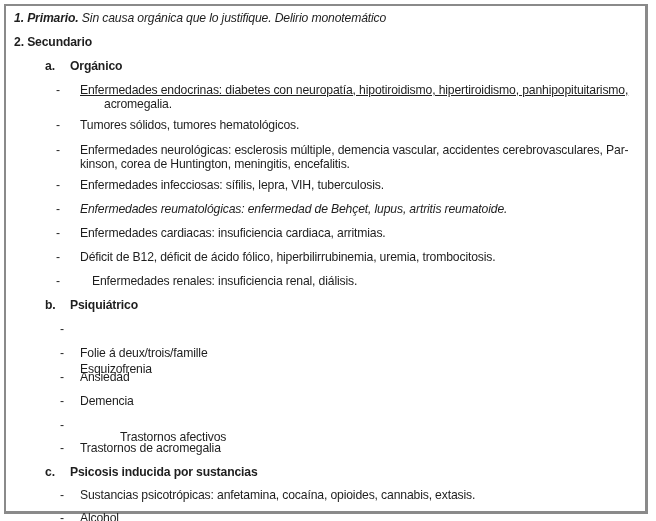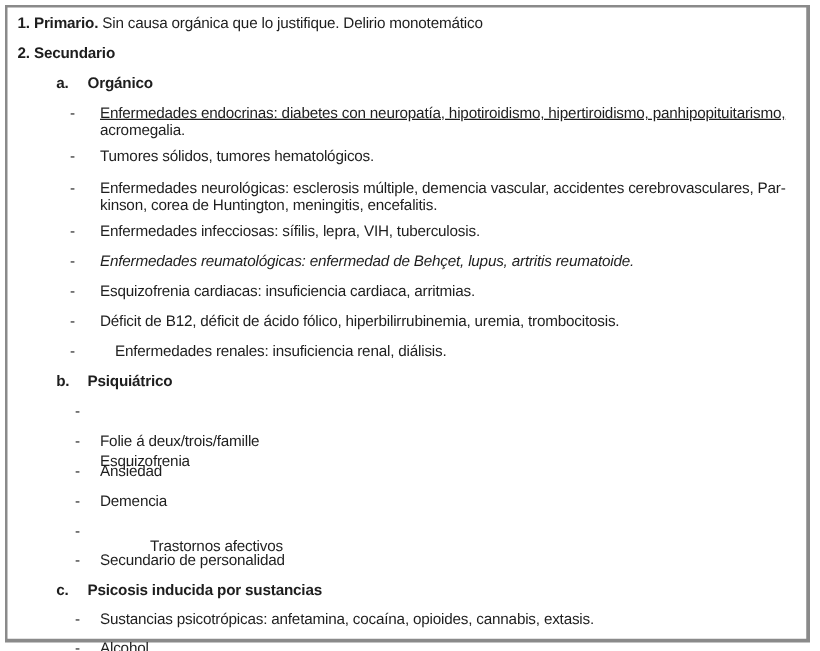--- a/index.html
+++ b/index.html
@@ -41,53 +41,53 @@
     .dash { width: 10px; text-align: center; }
     .dash-a { left: 53px; }
     .dash-b { left: 57px; }
     .item { left: 80px; }
   </style>
 </head>
 <body>
 
 <div class="frame"></div>
 
-<div class="line top" style="top:11px;">
+<div class="line top" style="top:11px;font-style:italic;">
   <span class="b">1.</span>
   <span class="b">Primario.</span>
   <span>Sin causa orgánica que lo justifique. Delirio monotemático</span>
 </div>
 
 <div class="line top b" style="top:35px;">
   <span>2.</span>
   <span>Secundario</span>
 </div>
 
 <div class="line sub-letter b" style="top:59px;">a.</div>
 <div class="line sub-label b" style="top:59px;">Orgánico</div>
 
 <div class="line dash dash-a" style="top:83px;">-</div>
 <div class="line item" style="top:83px;text-decoration:underline;">Enfermedades endocrinas: diabetes con neuropatía, hipotiroidismo, hipertiroidismo, panhipopituitarismo,</div>
-<div class="line item" style="top:97px;">acromegalia.</div>
+<div class="line item" style="top:97px;margin-left:24px;">acromegalia.</div>
 
 <div class="line dash dash-a" style="top:118px;">-</div>
 <div class="line item" style="top:118px;">Tumores sólidos, tumores hematológicos.</div>
 
 <div class="line dash dash-a" style="top:143px;">-</div>
 <div class="line item" style="top:143px;">Enfermedades neurológicas: esclerosis múltiple, demencia vascular, accidentes cerebrovasculares, Par-</div>
 <div class="line item" style="top:157px;">kinson, corea de Huntington, meningitis, encefalitis.</div>
 
 <div class="line dash dash-a" style="top:178px;">-</div>
 <div class="line item" style="top:178px;text-align:right;">Enfermedades infecciosas: sífilis, lepra, VIH, tuberculosis.</div>
 
 <div class="line dash dash-a" style="top:202px;">-</div>
 <div class="line item" style="top:202px;font-style:italic;">Enfermedades reumatológicas: enfermedad de Behçet, lupus, artritis reumatoide.</div>
 
 <div class="line dash dash-a" style="top:226px;">-</div>
-<div class="line item" style="top:226px;">Esquizofrenia cardiacas: insuficiencia cardiaca, arritmias.</div>
+<div class="line item" style="top:226px;">Enfermedades cardiacas: insuficiencia cardiaca, arritmias.</div>
 
 <div class="line dash dash-a" style="top:250px;">-</div>
 <div class="line item" style="top:250px;text-align:center;">Déficit de B12, déficit de ácido fólico, hiperbilirrubinemia, uremia, trombocitosis.</div>
 
 <div class="line dash dash-a" style="top:274px;">-</div>
 <div class="line item" style="top:274px;margin-left:12px;">Enfermedades renales: insuficiencia renal, diálisis.</div>
 
 <div class="line sub-letter b" style="top:298px;">b.</div>
 <div class="line sub-label b" style="top:298px;">Psiquiátrico</div>
 
@@ -100,21 +100,21 @@
 <div class="line dash dash-b" style="top:370px;">-</div>
 <div class="line item" style="top:370px;">Ansiedad</div>
 
 <div class="line dash dash-b" style="top:394px;">-</div>
 <div class="line item" style="top:394px;">Demencia</div>
 
 <div class="line dash dash-b" style="top:418px;">-</div>
 <div class="line item" style="top:430px;margin-left:40px;">Trastornos afectivos</div>
 
 <div class="line dash dash-b" style="top:441px;">-</div>
-<div class="line item" style="top:441px;">Secundario de personalidad</div>
+<div class="line item" style="top:441px;">Trastornos de acromegalia</div>
 
 <div class="line sub-letter b" style="top:465px;">c.</div>
 <div class="line sub-label b" style="top:465px;">Psicosis inducida por sustancias</div>
 
 <div class="line dash dash-b" style="top:488px;">-</div>
 <div class="line item" style="top:488px;">Sustancias psicotrópicas: anfetamina, cocaína, opioides, cannabis, extasis.</div>
 
 <div class="line dash dash-b" style="top:511px;">-</div>
 <div class="line item" style="top:511px;">Alcohol</div>
 

